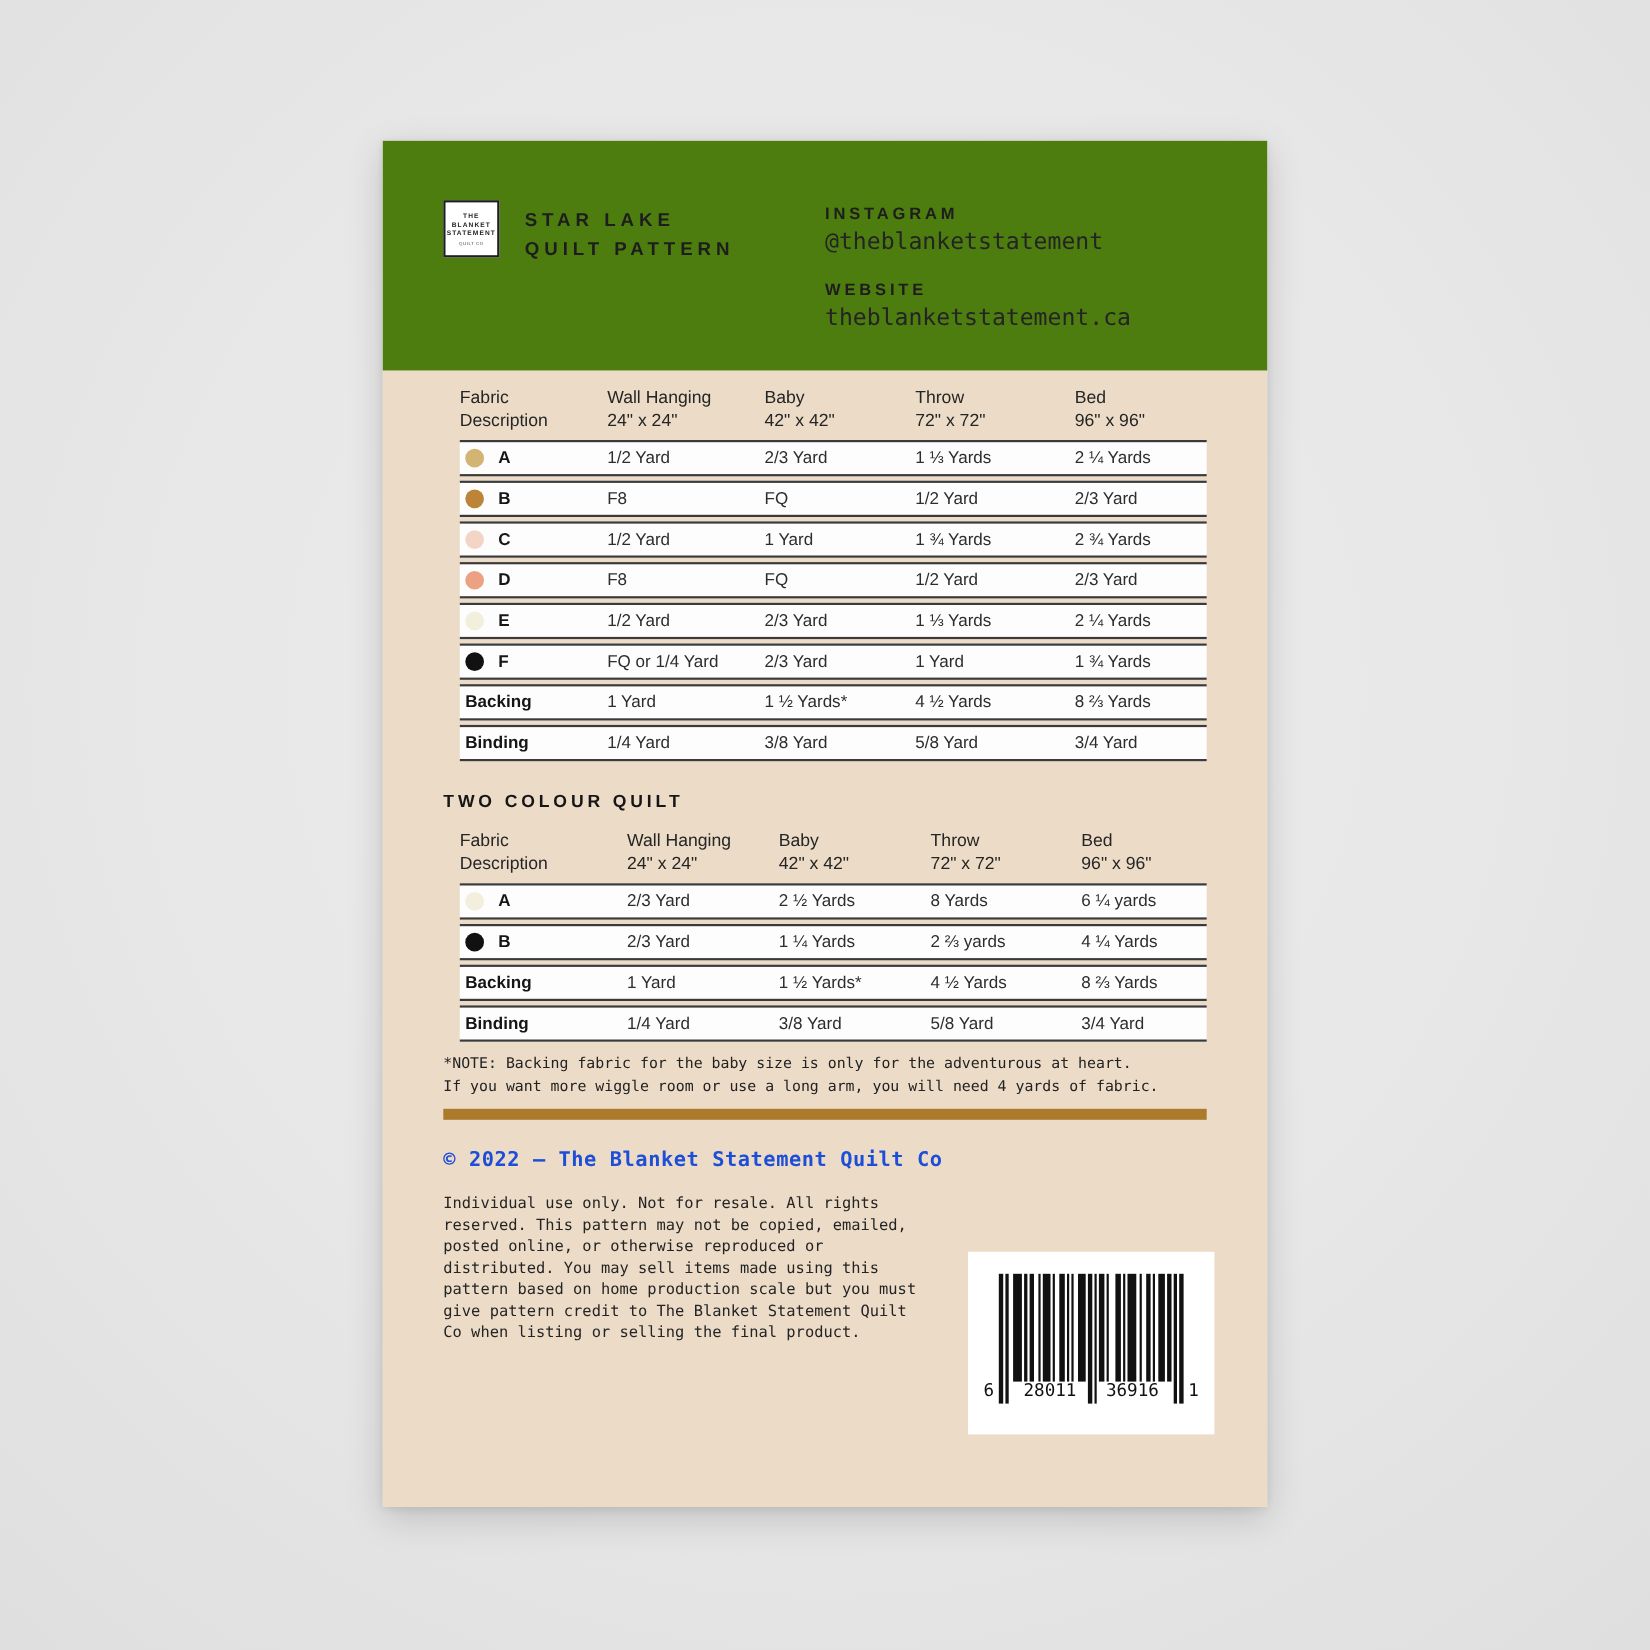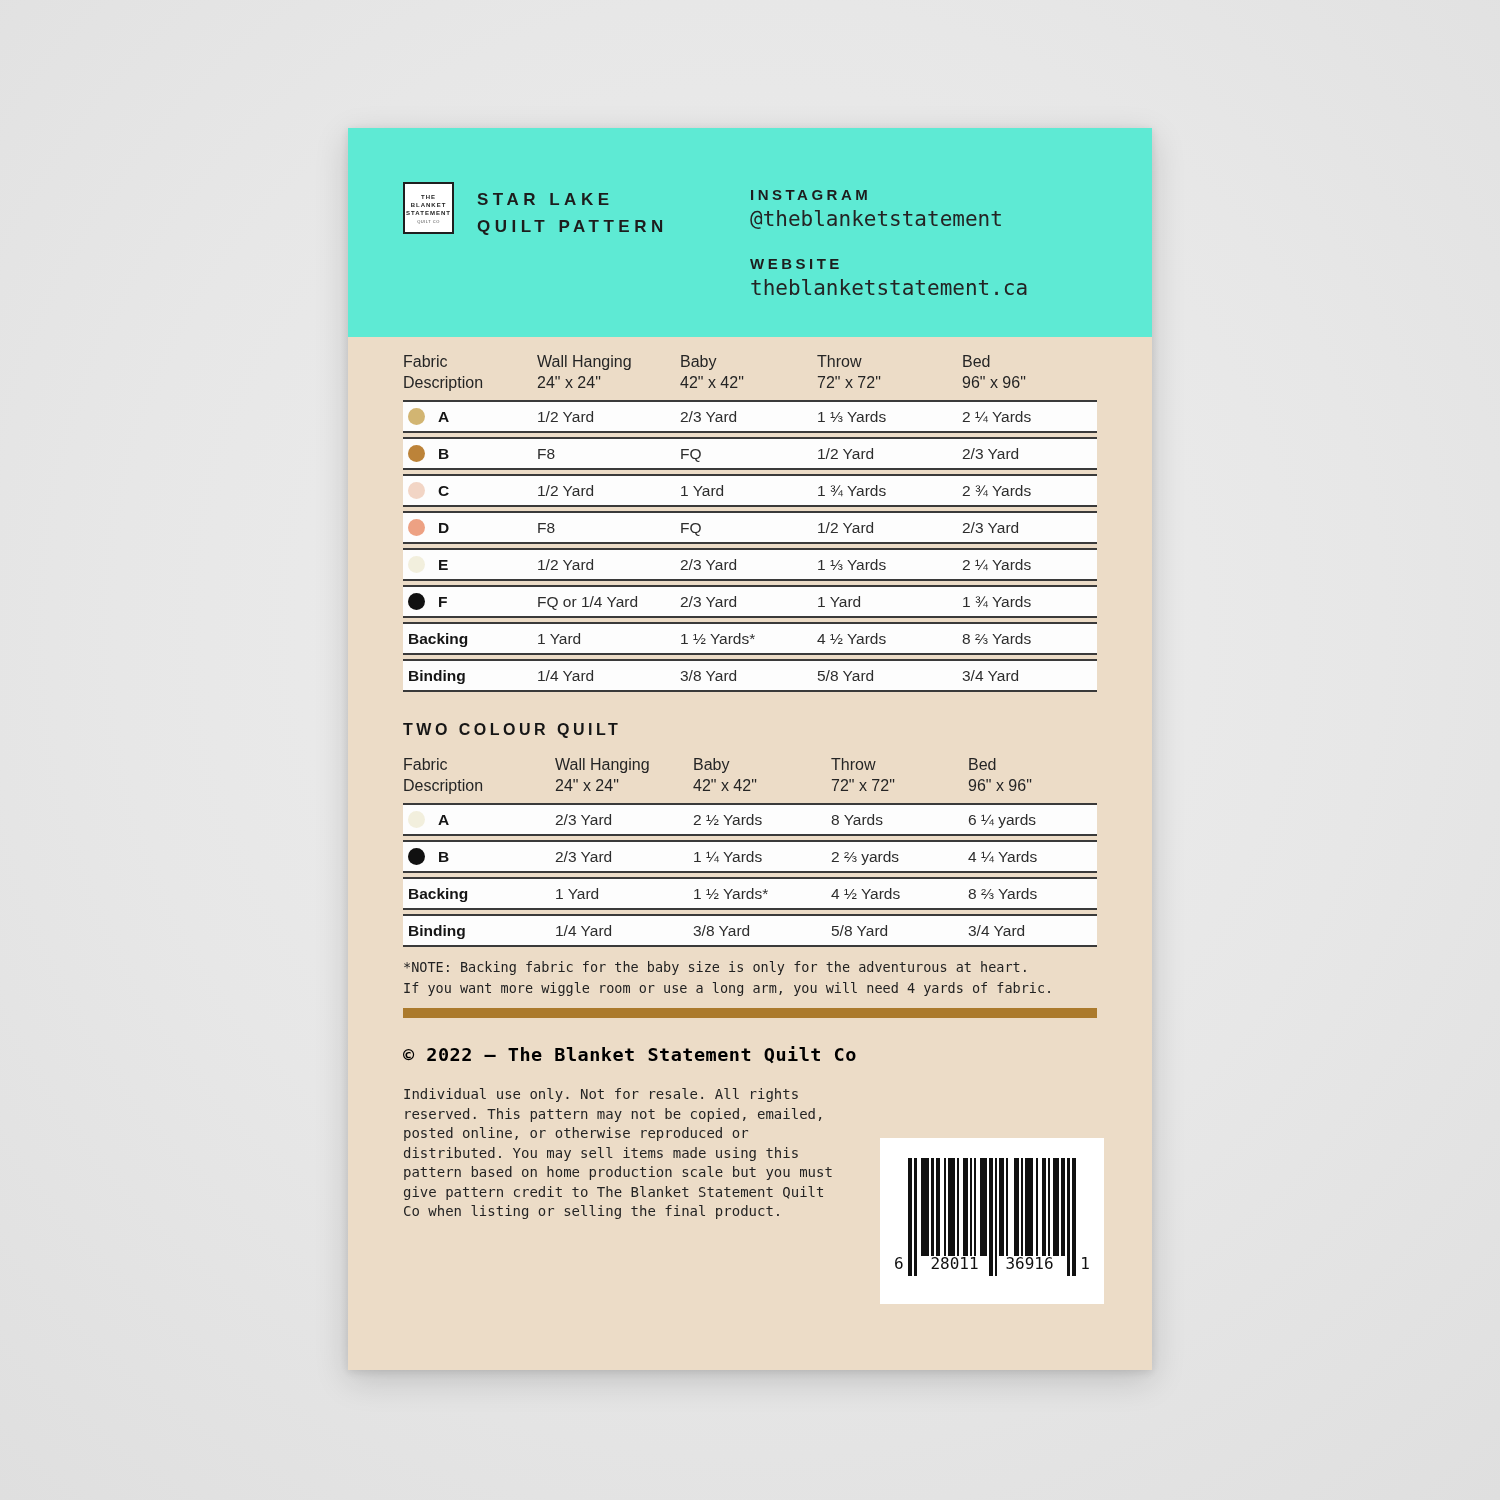--- a/index.html
+++ b/index.html
@@ -8,42 +8,42 @@
     background:radial-gradient(circle at 50% 42%, #eeeeee 0%, #e7e7e7 55%, #dfdfdf 100%);
     font-family:"Liberation Sans","DejaVu Sans",sans-serif;
     color:#1f1f1f;
   }
   .card{
     position:absolute;left:348px;top:128px;width:804px;height:1242px;
     background:#ffffff;box-shadow:0 10px 32px rgba(0,0,0,.16), 0 2px 8px rgba(0,0,0,.10);
     display:flex;flex-direction:column;
   }
   
-  .hdr{position:relative;height:209px;background:#5eead4;flex:0 0 auto;}
+  .hdr{position:relative;height:209px;background:#4d7c0f;flex:0 0 auto;}
   .logo{
     position:absolute;left:55px;top:54px;width:47px;height:48px;
     border:2px solid #1f1f1f;display:flex;flex-direction:column;
     align-items:center;justify-content:center;text-align:center;background:#fff;
   }
   .logo .ll{font-size:6px;font-weight:bold;letter-spacing:1px;line-height:8px;color:#222;}
   .logo .ls{font-size:4px;letter-spacing:.5px;margin-top:2px;color:#444;}
   .title{position:absolute;left:129px;top:58px;}
   .title div{font-size:17px;font-weight:bold;letter-spacing:4.5px;line-height:27px;color:#1d1d1d;}
   .social{position:absolute;left:402px;top:58px;}
   .slabel{font-size:15px;font-weight:bold;letter-spacing:3.5px;color:#1d1d1d;line-height:18px;}
   .svalue{font-family:"DejaVu Sans Mono","Liberation Mono",monospace;font-size:21px;color:#242424;line-height:24px;margin-top:3px;}
   .sgap{height:24px;}
   
   .panel{flex:1 1 auto;background:#ecdcc7;padding:0 55px;position:relative;}
   .h1{font-size:27px;font-weight:bold;letter-spacing:6px;color:#161616;padding-top:40px;line-height:30px;}
   .h2{font-size:16px;font-weight:bold;letter-spacing:3.5px;color:#161616;line-height:20px;}
   .h2.first{margin-top:18px;}
   .h2.second{margin-top:28px;}
   
-  .ftable{margin-top:14px;}
+  .ftable{margin-top:14px;margin-left:15px;}
   .thead{display:flex;margin-bottom:7px;}
   .thead .col{padding-right:6px;box-sizing:border-box;}
   .cl,.cs{font-size:16px;line-height:21px;color:#252525;}
   .trow{
     display:flex;align-items:center;background:#fdfdfd;
     border-top:2px solid #3a3a3a;border-bottom:2px solid #3a3a3a;
     height:29px;margin-bottom:4px;
   }
   .trow .col{font-size:15.5px;color:#2d2d2d;padding-right:6px;box-sizing:border-box;white-space:nowrap;}
   .c0{display:flex;align-items:center;padding-left:5px;box-sizing:border-box;}
@@ -57,21 +57,21 @@
   .t1 .w0{width:152px;flex:0 0 152px;} .t1 .w1{width:138px;flex:0 0 138px;}
   .t1 .w2{width:138px;flex:0 0 138px;} .t1 .w3{width:137px;flex:0 0 137px;}
   .t1 .w4{width:129px;flex:1 1 auto;}
   .note{
     margin-top:10px;font-family:"DejaVu Sans Mono","Liberation Mono",monospace;
     font-size:13.5px;line-height:21px;color:#222;
   }
   .divider{height:10px;background:#ab7a2c;margin-top:9px;}
   .copyright{
     margin-top:26px;font-family:"DejaVu Sans Mono","Liberation Mono",monospace;
-    font-weight:bold;font-size:18.5px;letter-spacing:.5px;color:#000000;
+    font-weight:bold;font-size:18.5px;letter-spacing:.5px;color:#1d4ed8;
   }
   .legal{
     margin-top:20px;width:470px;font-family:"DejaVu Sans Mono","Liberation Mono",monospace;
     font-size:14px;line-height:19.5px;color:#242424;white-space:pre-line;
   }
   
   .bcbox{
     position:absolute;left:532px;top:1010px;width:224px;height:166px;background:#ffffff;
   }
   .bars{

